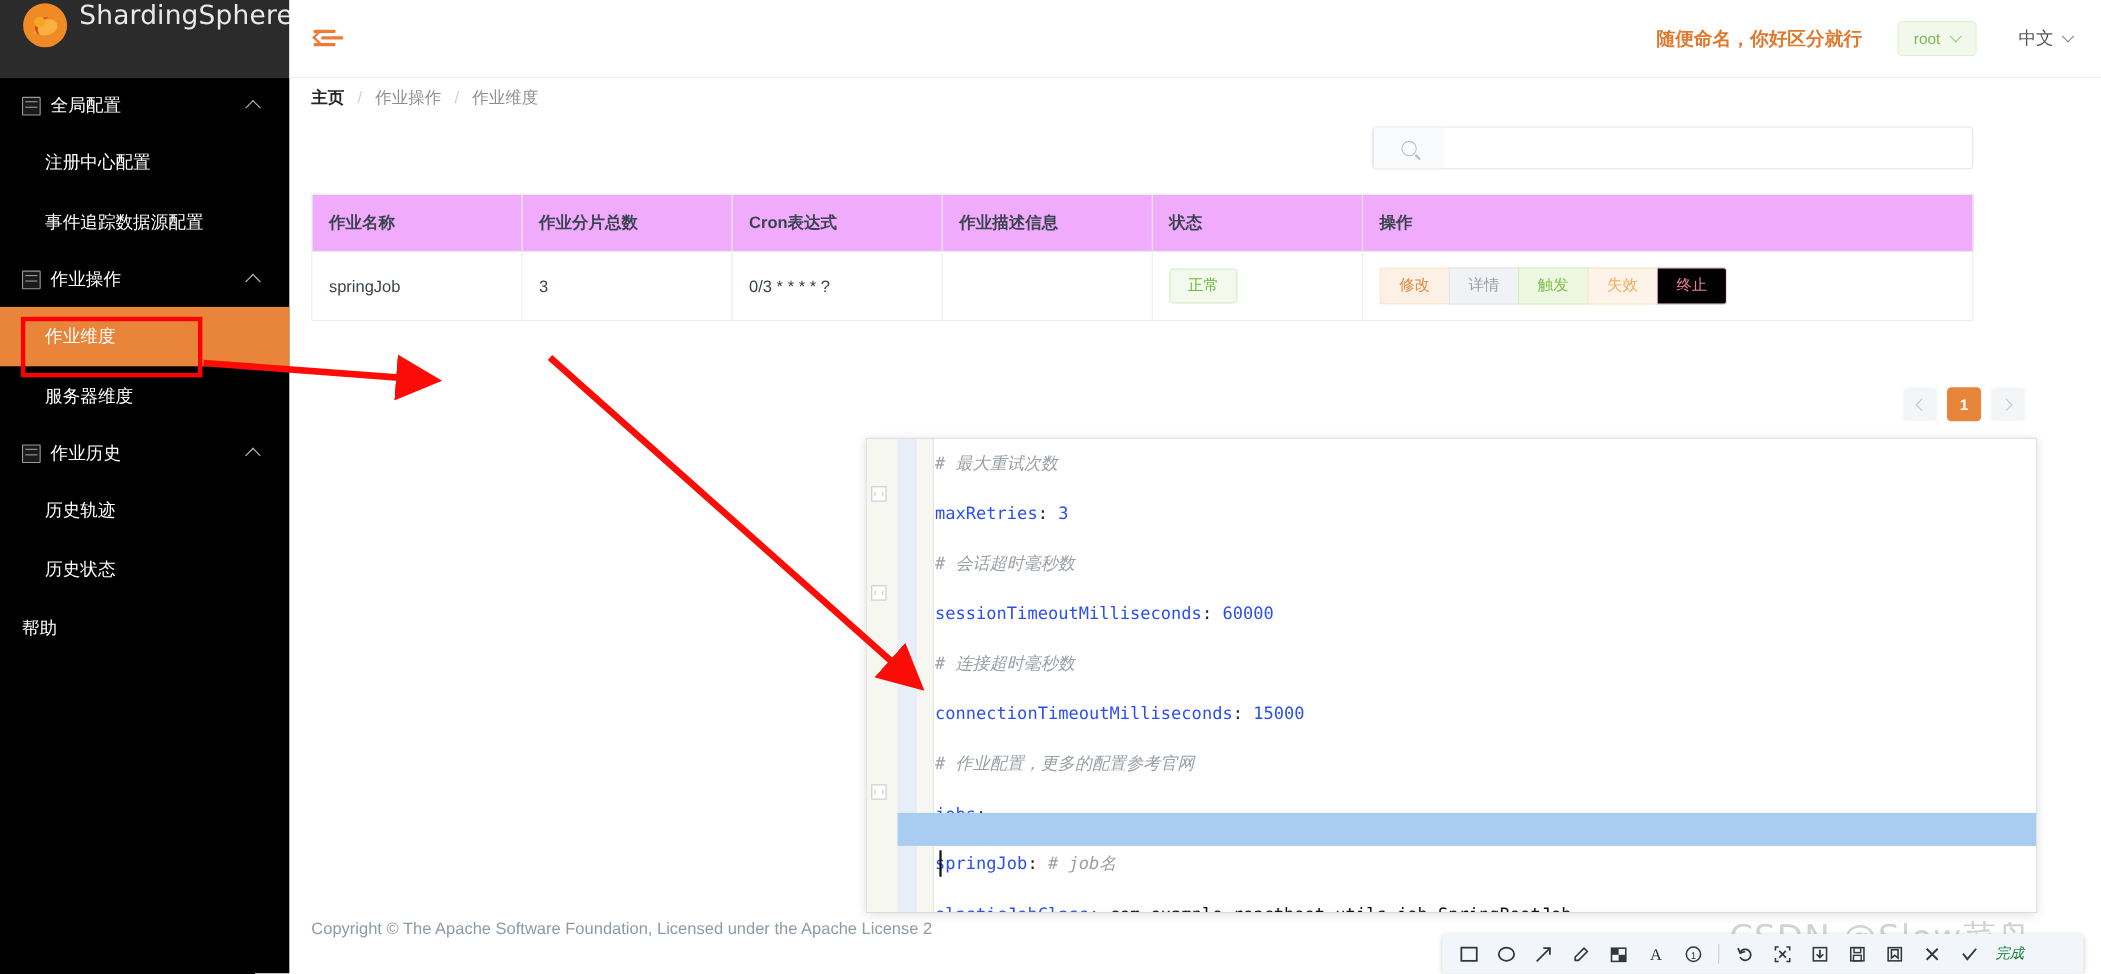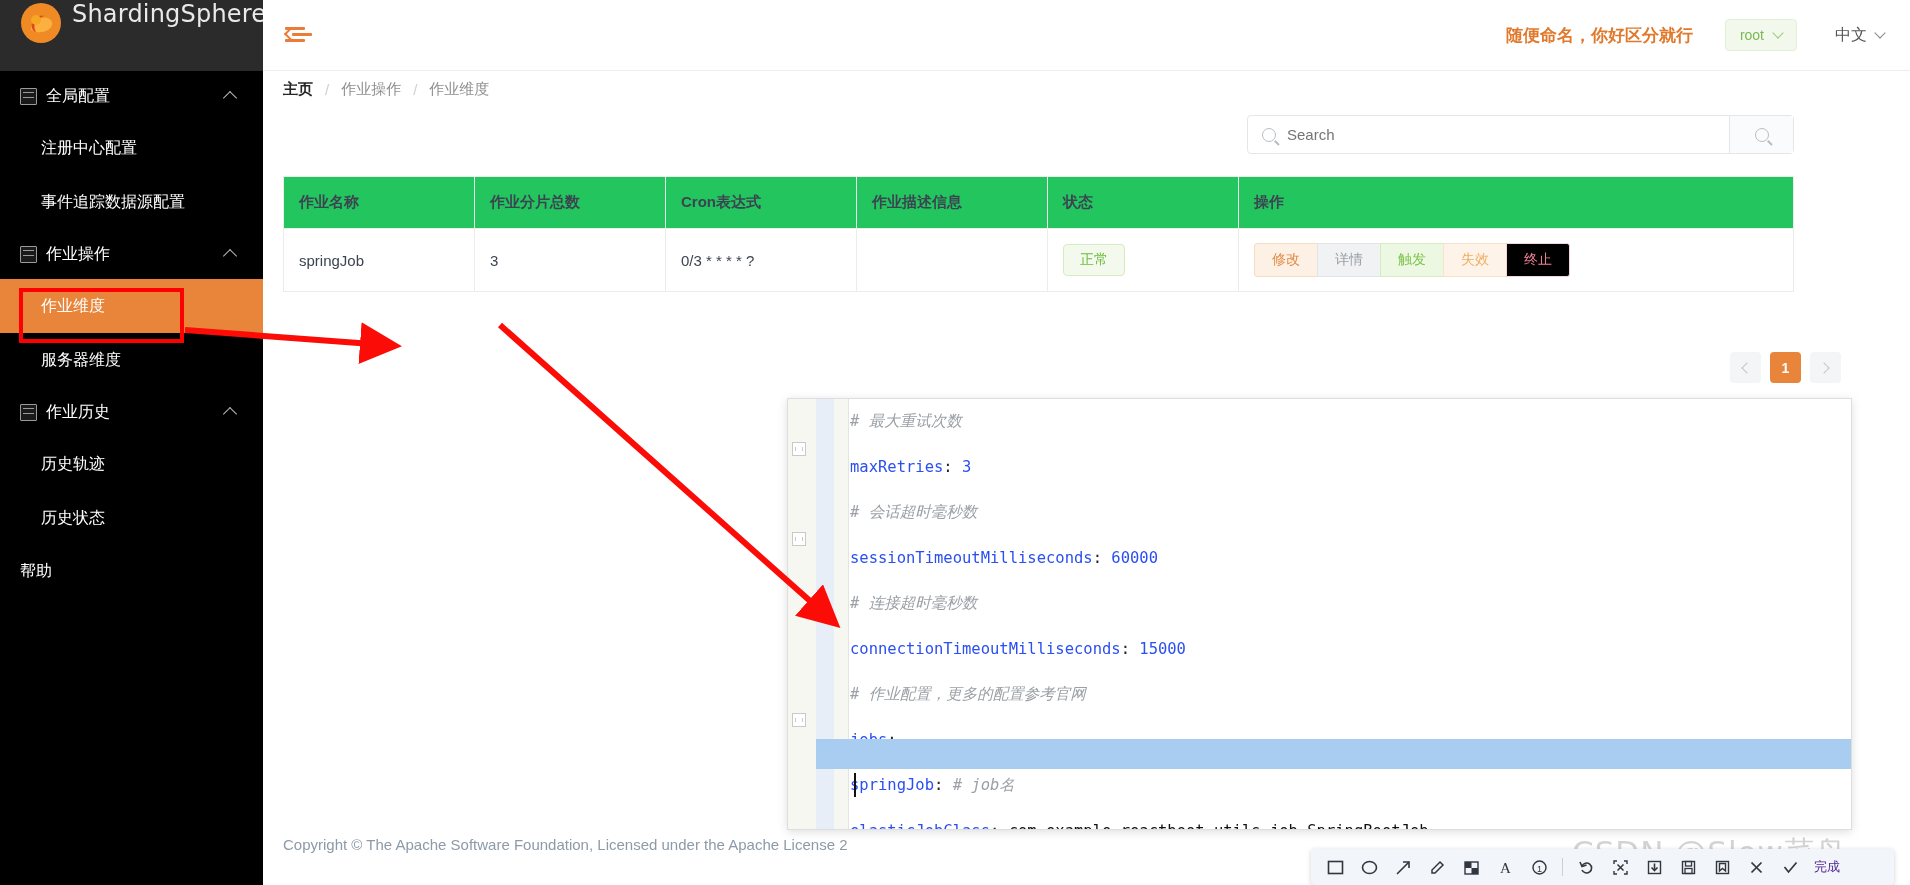--- a/index.html
+++ b/index.html
@@ -119,21 +119,21 @@
     background:#b9bdc2;transform:rotate(45deg);
   }
   
   #table{
     position:absolute;left:283px;top:176px;width:1511px;
     border:1px solid #ececec;border-collapse:collapse;background:#fff;
   }
   #table th{
     text-align:left;font-size:15px;color:#3c4451;font-weight:bold;
     padding:16px 0 16px 15px;border-bottom:1px solid #ececec;border-right:1px solid #ececec;
-    background:#22c55e;
+    background:#f0abfc;
   }
   #table td{
     font-size:15px;color:#3c4451;padding:14px 0 14px 15px;
     border-bottom:1px solid #ececec;border-right:1px solid #ececec;
   }
   #table th:last-child,#table td:last-child{border-right:0;}
   .col1{width:175px;}.col2{width:175px;}.col3{width:175px;}
   .col4{width:175px;}.col5{width:175px;}
   .status-pill{
     display:inline-block;background:#f3faed;border:1px solid #d5ecbf;color:#6cbb3c;
@@ -205,21 +205,21 @@
   #anno-toolbar{
     position:absolute;left:1311px;top:849px;height:36px;width:583px;
     background:#f2f5f9;border-radius:4px;box-shadow:0 1px 5px rgba(0,0,0,.18);
     display:flex;align-items:center;padding:0 8px;box-sizing:border-box;gap:2px;
   }
   .tbtn{
     width:32px;height:30px;display:flex;align-items:center;justify-content:center;
     cursor:pointer;color:#30373f;
   }
   .tsep{width:1px;height:18px;background:#c9d0d8;margin:0 5px;}
-  #done-btn{font-size:13px;color:#4c1d95;padding:0 6px;cursor:pointer;white-space:nowrap;}
+  #done-btn{font-size:13px;color:#15803d;padding:0 6px;cursor:pointer;white-space:nowrap;font-style:italic;}
   
   #watermark{
     position:absolute;left:1572px;top:832px;font-size:31px;color:rgba(150,150,150,.42);
     font-family:"DejaVu Sans","Liberation Sans",sans-serif;white-space:nowrap;
     letter-spacing:1px;
   }
 </style>
 </head>
 <body>
 
@@ -302,24 +302,20 @@
 
 <div id="breadcrumb">
   <span class="crumb-home">主页</span>
   <span class="sep">/</span>
   <span class="crumb">作业操作</span>
   <span class="sep">/</span>
   <span class="crumb">作业维度</span>
 </div>
 
 <div id="search-wrap">
-  <div id="search-field">
-    <span class="mag"></span>
-    <input id="search-input" type="text" placeholder="Search" style="">
-  </div>
   <div id="search-btn">
     <span class="mag"></span>
   </div>
 </div>
 
 <table id="table">
   <thead>
     <tr>
       <th class="col1">作业名称</th>
       <th class="col2">作业分片总数</th>

